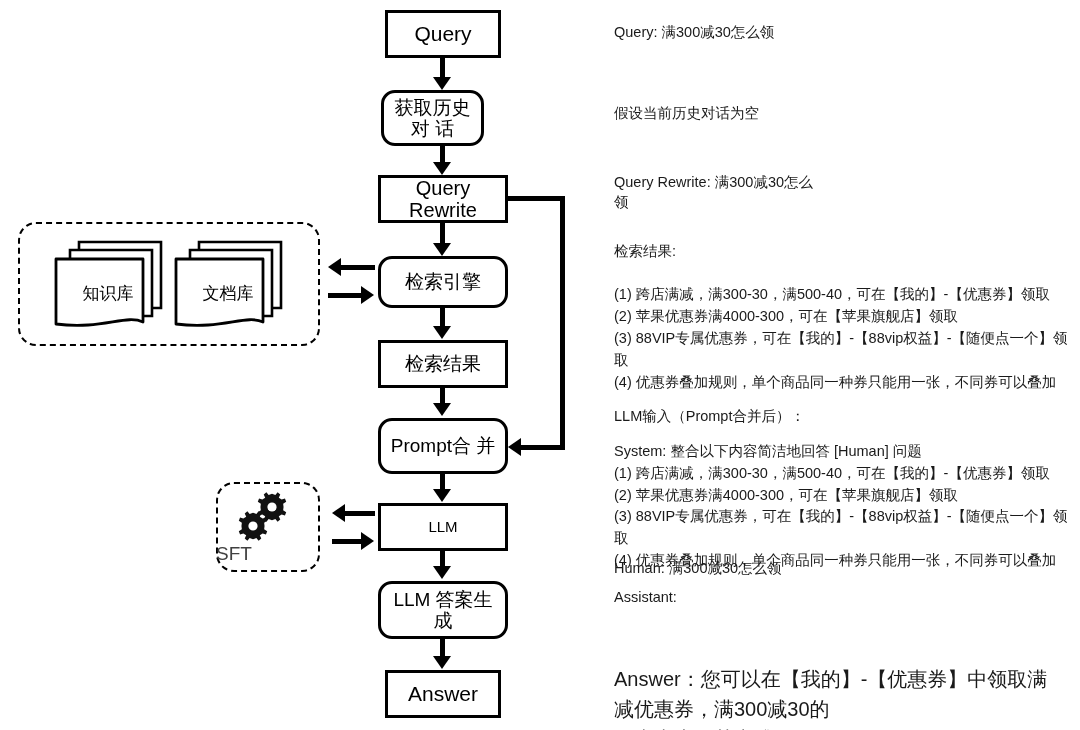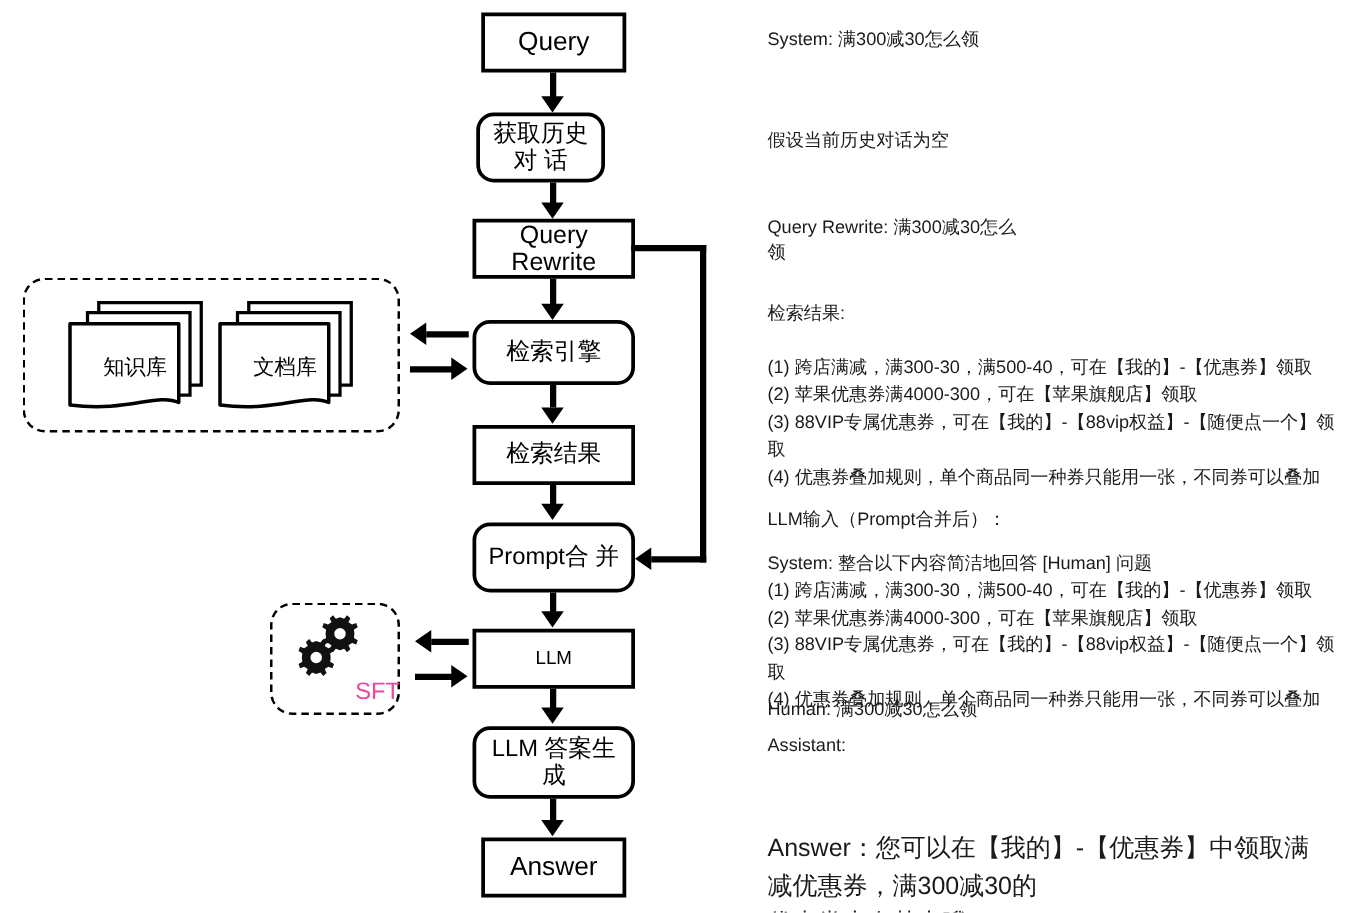--- a/index.html
+++ b/index.html
@@ -76,22 +76,22 @@
     position: absolute;
     left: 0; width: 100%;
     text-align: center;
     color: #000;
   }
 
   
   .sft-label {
     position: absolute;
     width: 100%;
-    text-align: right;
-    color: #ec4899;
+    text-align: left;
+    color: #404040;
   }
 
   
   .anno {
     position: absolute;
     color: #1a1a1a;
     line-height: 1.36;
     white-space: pre-wrap;
   }
 </style>
@@ -211,21 +211,21 @@
   </div>
 
   <div class="sft-label" style="left:216px; top:543px; width:104px; font-size:19px;">SFT</div>
 
   <div class="hline" style="left:345px; top:511px; width:30px;"></div>
   <div class="arrowleft" style="left:332px; top:504px;"></div>
 
   <div class="hline" style="left:332px; top:539px; width:30px;"></div>
   <div class="arrowright" style="left:361px; top:532px;"></div>
 
-  <div class="anno" style="left:614px; top:23px; width:440px; font-size:14.5px;">System: 满300减30怎么领</div>
+  <div class="anno" style="left:614px; top:23px; width:440px; font-size:14.5px;">Query: 满300减30怎么领</div>
 
   <div class="anno" style="left:614px; top:104px; width:440px; font-size:14.5px;">假设当前历史对话为空</div>
 
   <div class="anno" style="left:614px; top:173px; width:240px; font-size:14.5px;">Query Rewrite: 满300减30怎么
 领</div>
 
   <div class="anno" style="left:614px; top:242px; width:440px; font-size:14.5px;">检索结果:</div>
 
   <div class="anno" style="left:614px; top:283px; width:460px; font-size:14.5px; line-height:1.52;">(1) 跨店满减，满300-30，满500-40，可在【我的】-【优惠券】领取
 (2) 苹果优惠券满4000-300，可在【苹果旗舰店】领取

